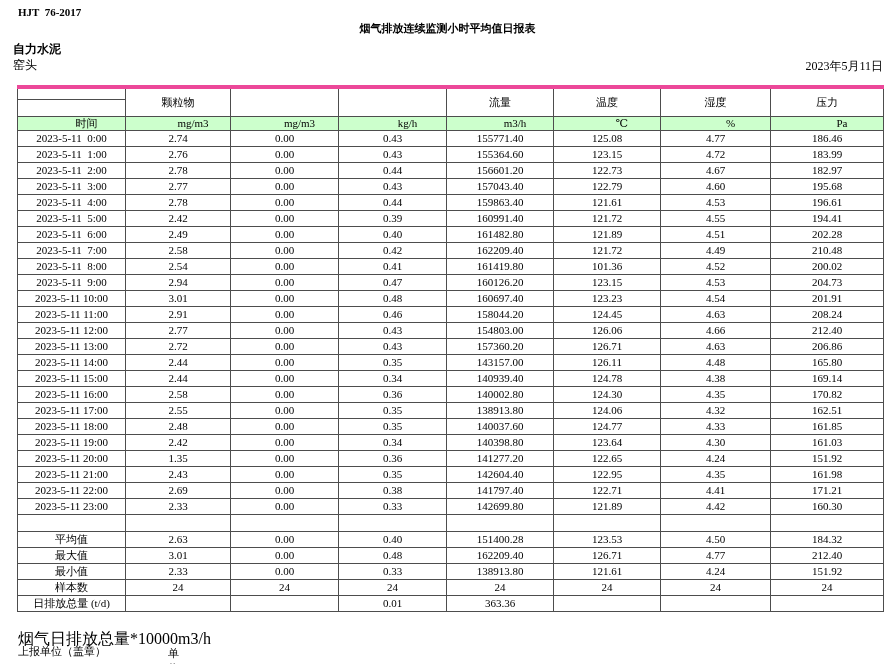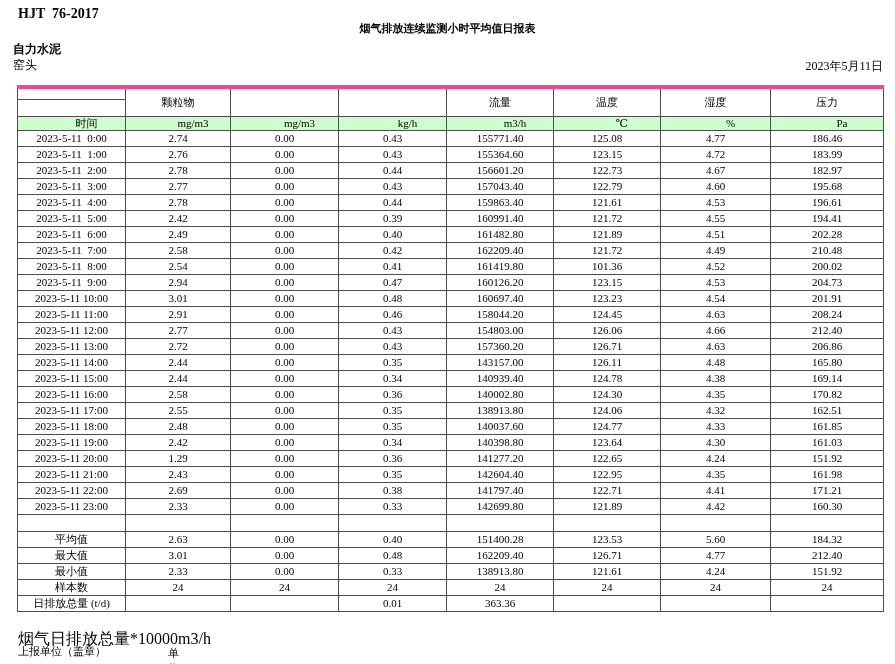--- a/index.html
+++ b/index.html
@@ -1,21 +1,21 @@
 <!DOCTYPE html>
 <html><head>
 <meta charset="utf-8">
 <style>
   * { box-sizing: border-box; }
   html,body { margin:0; padding:0; }
   body {
     width:895px; height:664px; background:#ffffff; position:relative;
     font-family:"Liberation Serif","DejaVu Serif",serif; color:#000;
   }
-  .doc-code { position:absolute; left:18px; top:6px; font-size:14px; font-weight:bold; white-space:pre; }
+  .doc-code { position:absolute; left:18px; top:6px; font-size:11px; font-weight:bold; white-space:pre; }
   .title { position:absolute; left:0; right:0; top:21px; text-align:center; font-size:11px; font-weight:bold; }
   .company { position:absolute; left:13px; top:41px; font-size:12px; font-weight:bold; }
   .station { position:absolute; left:13px; top:57px; font-size:12px; font-weight:normal; }
   .report-date { position:absolute; right:12px; top:58px; font-size:12px; }
 
   table.report {
     position:absolute; left:17px; top:85px; width:866px;
     border-collapse:collapse; table-layout:fixed;
   }
   table.report td {
@@ -277,21 +277,21 @@
         <td>2.42</td>
         <td>0.00</td>
         <td>0.34</td>
         <td>140398.80</td>
         <td>123.64</td>
         <td>4.30</td>
         <td>161.03</td>
       </tr>
       <tr>
         <td>2023-5-11 20:00</td>
-        <td>1.29</td>
+        <td>1.35</td>
         <td>0.00</td>
         <td>0.36</td>
         <td>141277.20</td>
         <td>122.65</td>
         <td>4.24</td>
         <td>151.92</td>
       </tr>
       <tr>
         <td>2023-5-11 21:00</td>
         <td>2.43</td>
@@ -334,21 +334,21 @@
         <td></td>
         <td></td>
       </tr>
       <tr>
         <td>平均值</td>
         <td>2.63</td>
         <td>0.00</td>
         <td>0.40</td>
         <td>151400.28</td>
         <td>123.53</td>
-        <td>5.60</td>
+        <td>4.50</td>
         <td>184.32</td>
       </tr>
       <tr>
         <td>最大值</td>
         <td>3.01</td>
         <td>0.00</td>
         <td>0.48</td>
         <td>162209.40</td>
         <td>126.71</td>
         <td>4.77</td>

